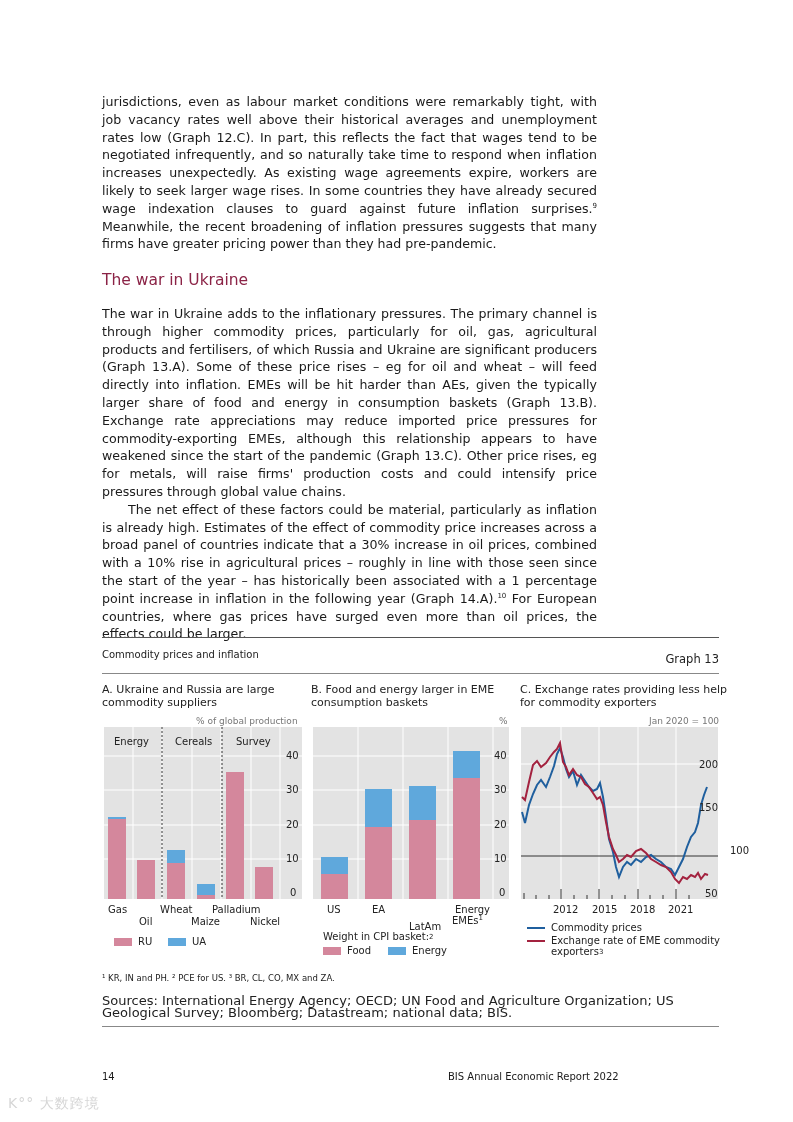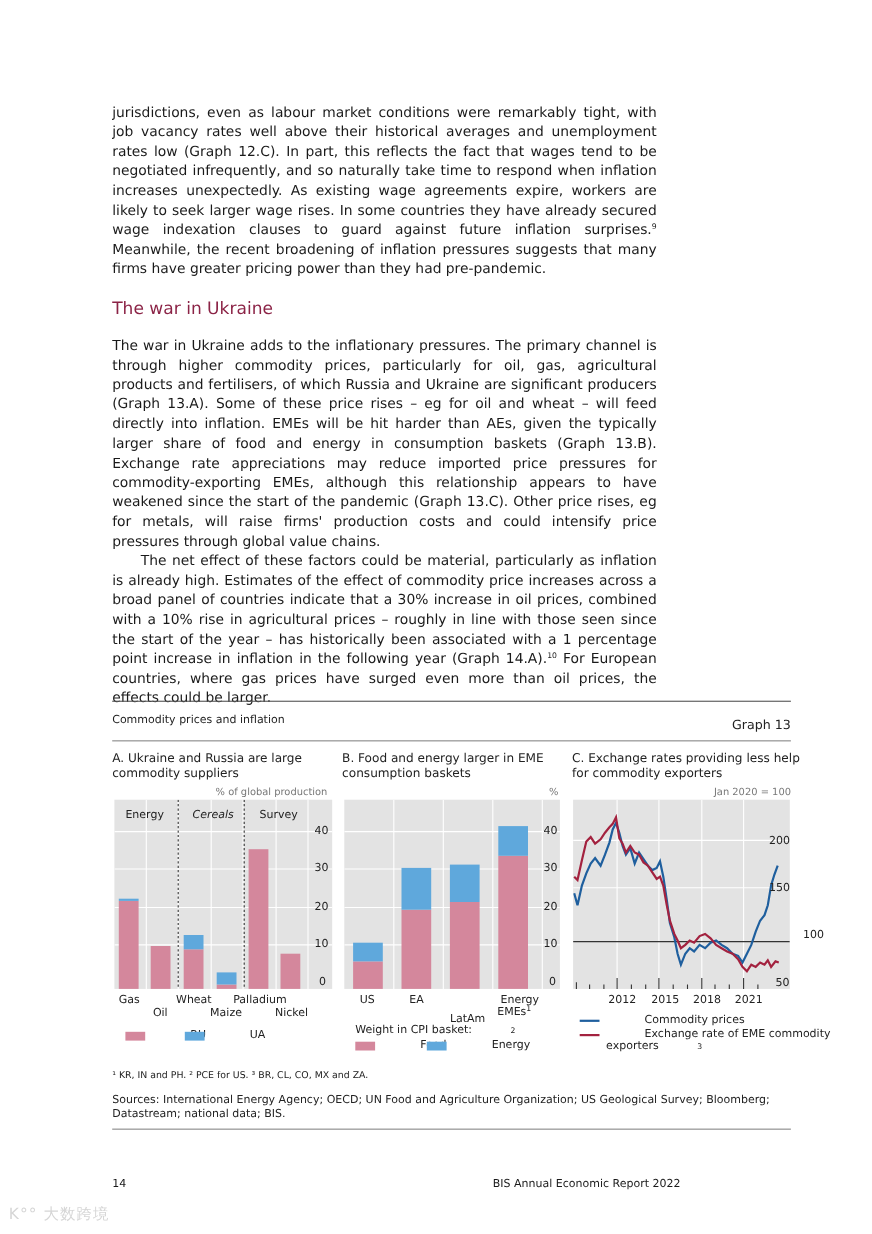--- a/index.html
+++ b/index.html
@@ -11,25 +11,25 @@
   sup { font-size: 7px; vertical-align: super; line-height: 0; }
   .section-heading { position: absolute; left: 102px; top: 271px; font-size: 15.5px; color: #8b2346; }
   .rule { position: absolute; left: 102px; width: 617px; height: 1px; background: #555; }
   .graph-title { position: absolute; left: 102px; top: 649px; font-size: 10px; color: #222; }
   .graph-num { position: absolute; right: 74px; top: 652px; font-size: 11.5px; color: #222; }
   .panel-title { position: absolute; font-size: 11px; line-height: 13px; color: #222; }
   .unit { position: absolute; font-size: 9px; color: #777; }
   .plot { position: absolute; background: #e3e3e3; }
   .axis-lbl { position: absolute; font-size: 10px; color: #222; }
   .xlbl { position: absolute; font-size: 10px; color: #222; text-align: center; }
-  .legend { position: absolute; font-size: 10px; color: #222; display: flex; align-items: center; gap: 35px; }
+  .legend { position: absolute; font-size: 10px; color: #222; display: flex; align-items: center; }
   .swatch { display: inline-block; width: 18px; height: 8px; margin-right: 6px; }
   .line-swatch { display: inline-block; width: 18px; height: 2px; margin-right: 6px; }
   .footnotes { position: absolute; left: 102px; top: 973px; font-size: 8.5px; color: #222; text-align: right; }
-  .sources { position: absolute; left: 102px; top: 995px; width: 620px; font-size: 10px; line-height: 12px; color: #222; }
+  .sources { position: absolute; left: 102px; top: 995px; width: 620px; font-size: 13px; line-height: 12px; color: #222; }
   .page-num { position: absolute; left: 102px; top: 1071px; font-size: 10px; }
   .report-name { position: absolute; left: 448px; top: 1071px; font-size: 10px; }
   .watermark { position: absolute; left: 8px; top: 1095px; font-size: 14px; color: #d6d6d6; letter-spacing: 1px; }
 </style>
 </head>
 <body>
 
 <div class="body-text" style="top:93px;">
   <p><span>jurisdictions, even as labour market conditions were remarkably tight, with job vacancy rates well above their historical averages and unemployment rates low (Graph 12.C). In part, this reflects the fact that wages tend to be negotiated infrequently, and so naturally take time to respond when inflation increases unexpectedly. As existing wage agreements expire, workers are likely to seek larger wage rises. In some countries they have already secured wage indexation clauses to guard against future inflation surprises.</span><sup>9</sup><span> Meanwhile, the recent broadening of inflation pressures suggests that many firms have greater pricing power than they had pre-pandemic.</span></p>
 </div>
@@ -80,21 +80,21 @@
 
     <rect x="93" y="168" width="18" height="4" fill="#d4879c"></rect>
       <rect x="93" y="157" width="18" height="11" fill="#5fa8dc"></rect>
 
     <rect x="122" y="45" width="18" height="127" fill="#d4879c"></rect>
 
     <rect x="151" y="140" width="18" height="32" fill="#d4879c"></rect>
   </svg>
 </div>
 <div class="axis-lbl" style="left:114px; top:736px;">Energy</div>
-<div class="axis-lbl" style="left:175px; top:736px;font-style:italic;">Cereals</div>
+<div class="axis-lbl" style="left:175px; top:736px;">Cereals</div>
 <div class="axis-lbl" style="left:236px; top:736px;">Survey</div>
 <div class="axis-lbl" style="left:286px; top:750px;">40</div>
 <div class="axis-lbl" style="left:286px; top:784px;">30</div>
 <div class="axis-lbl" style="left:286px; top:819px;">20</div>
 <div class="axis-lbl" style="left:286px; top:853px;">10</div>
 <div class="axis-lbl" style="left:290px; top:887px;">0</div>
 <div class="xlbl" style="left:108px; top:904px;">Gas</div>
 <div class="xlbl" style="left:139px; top:916px;">Oil</div>
 <div class="xlbl" style="left:160px; top:904px;">Wheat</div>
 <div class="xlbl" style="left:191px; top:916px;">Maize</div>

